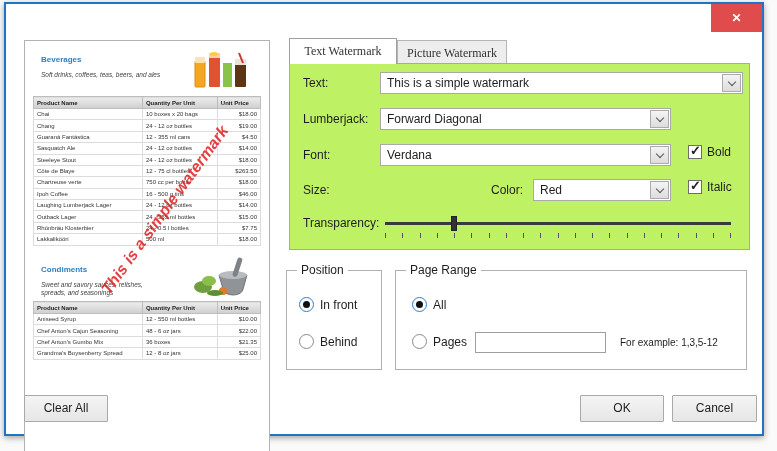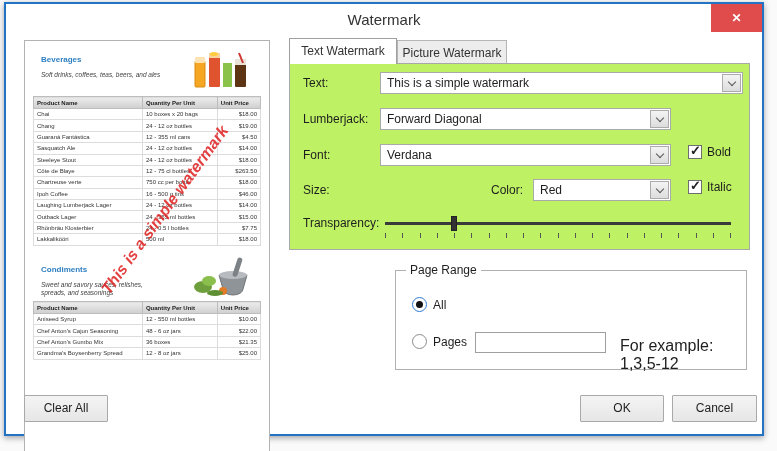--- a/index.html
+++ b/index.html
@@ -25,21 +25,21 @@
   .pv-table th { background:linear-gradient(#ececec,#cfcfcf); border:1px solid #bdbdbd;
                  font-size:6px; text-align:left; padding:2.5px 3px; color:#222; }
   .pv-table td { border:1px solid #dcdcdc; padding:2.2px 3px; }
   .pv-table td.price { text-align:right; }
   .col-name{width:48%;} .col-qty{width:33%;} .col-price{width:19%;}
   .watermark { position:absolute; left:-15px; top:160px; width:310px; text-align:center;
                font-size:16px; font-weight:bold; font-style:italic; color:#df2020;
                transform:rotate(-54deg); white-space:nowrap; opacity:.85; pointer-events:none; }
 
   
-  .tab { position:absolute; font-size:12px; color:#333; text-align:center; line-height:24px; cursor:pointer; }
+  .tab { position:absolute; font-size:12px; color:#333; text-align:center; line-height:24px; cursor:pointer;font-family:Liberation Serif, serif; }
   .tab.active { left:283px; top:34px; width:108px; height:26px; background:#fff;
                 border:1px solid #9f9f9f; border-bottom:none; z-index:3; }
   .tab.inactive { left:391px; top:36px; width:110px; height:28px; background:#ededed;
                   border:1px solid #b5b5b5; border-bottom:none; z-index:1; }
   .frame { position:absolute; left:283px; top:59px; width:461px; height:187px;
            border:1px solid #a8a8a8; background:#bef264; z-index:2; }
   .flabel { position:absolute; font-size:12px; color:#1e1e1e; }
 
   .combo { position:absolute; height:22px; border:1px solid #a9a9a9; background:#fff; }
   .combo .val { position:absolute; left:6px; top:3px; font-size:12px; color:#1e1e1e; white-space:nowrap; }
@@ -68,34 +68,33 @@
                       font-size:12px; color:#1e1e1e; }
   .radiorow { position:absolute; display:flex; align-items:center; cursor:pointer; }
   .radio { width:15px; height:15px; border-radius:50%; border:1px solid #8a8a8a; background:#fff;
            margin-right:6px; position:relative; }
   .radiorow.sel .radio { border:1px solid #2d7dd2; }
   .radiorow.sel .radio::after { content:""; position:absolute; left:3px; top:3px; width:7px; height:7px;
            border-radius:50%; background:#111; }
   .radiorow .lbl { font-size:12px; color:#1e1e1e; }
   .pages-input { position:absolute; border:1px solid #9f9f9f; background:#fff; height:21px;
                  font-size:12px; padding:0 4px; font-family:"Liberation Sans",sans-serif; }
-  .hint { position:absolute; font-size:16px; color:#1e1e1e; }
+  .hint { position:absolute; font-size:10px; color:#1e1e1e; }
 
   
   .btn { position:absolute; height:27px; background:linear-gradient(#f4f4f4,#e6e6e6);
          border:1px solid #a9a9a9; border-radius:1px; font-size:12px; color:#1e1e1e;
          text-align:center; line-height:25px; cursor:pointer; }
 </style>
 </head>
 <body>
 
 <div class="dialog">
 
   <div class="titlebar">
-    <div class="title">Watermark</div>
     <div class="close-btn">
       <span>✕</span>
     </div>
   </div>
 
   <div class="preview">
     <div class="pv-heading" style="top:14px">Beverages</div>
     <div class="pv-desc" style="top:30px; width:150px">Soft drinks, coffees, teas, beers, and ales</div>
     <svg class="pv-img" style="left:164px; top:10px" width="62" height="42" viewBox="0 0 62 42">
       <rect x="6" y="10" width="10" height="26" rx="1" fill="#f5a623" stroke="#d98c12"></rect>
@@ -314,20 +313,31 @@
         <i></i>
         <i></i>
         <i></i>
         <i></i>
         <i></i>
         <i></i>
         <i></i>
       </div>
   </div>
 
+  <div class="groupbox" style="left:280px; top:266px; width:96px; height:100px">
+    <span class="gtitle">Position</span>
+    <div class="radiorow sel" style="left:12px; top:26px">
+      <span class="radio"></span>
+      <span class="lbl">In front</span>
+    </div>
+    <div class="radiorow" style="left:12px; top:63px">
+      <span class="radio"></span>
+      <span class="lbl">Behind</span>
+    </div>
+  </div>
 
   <div class="groupbox" style="left:389px; top:266px; width:352px; height:100px">
     <span class="gtitle">Page Range</span>
     <div class="radiorow sel" style="left:16px; top:26px">
       <span class="radio"></span>
       <span class="lbl">All</span>
     </div>
     <div class="radiorow" style="left:16px; top:63px">
       <span class="radio"></span>
       <span class="lbl">Pages</span>

